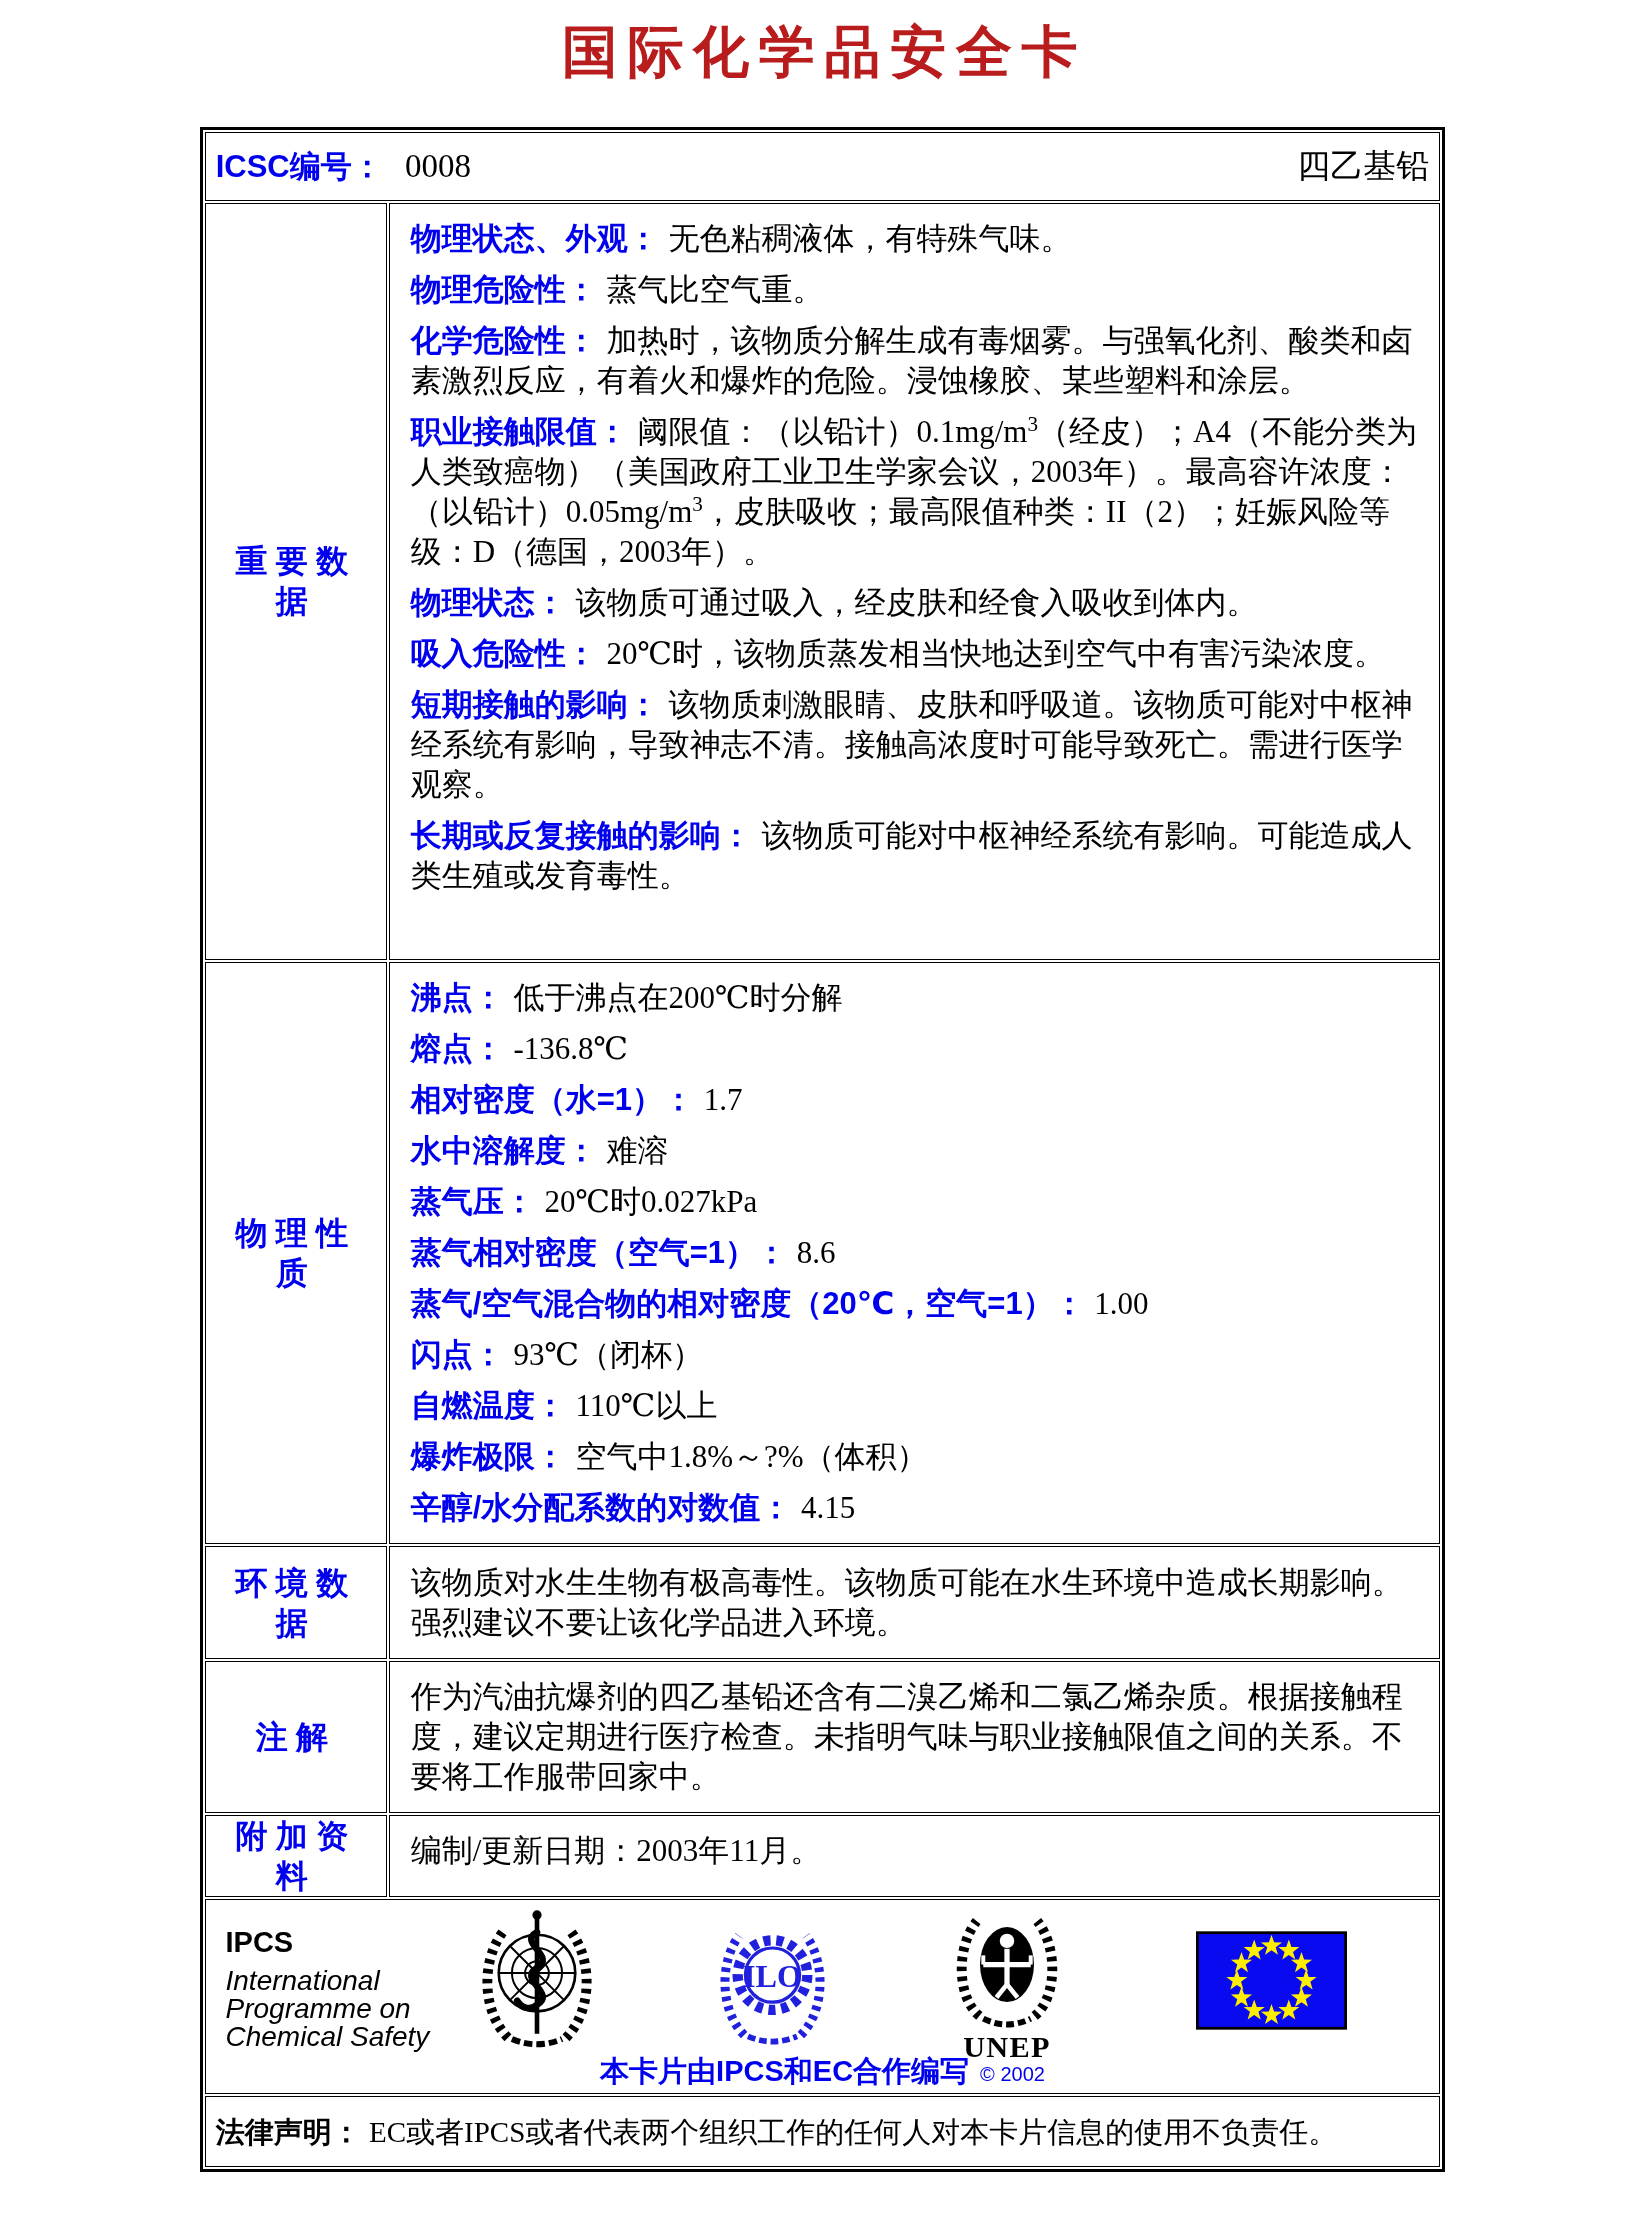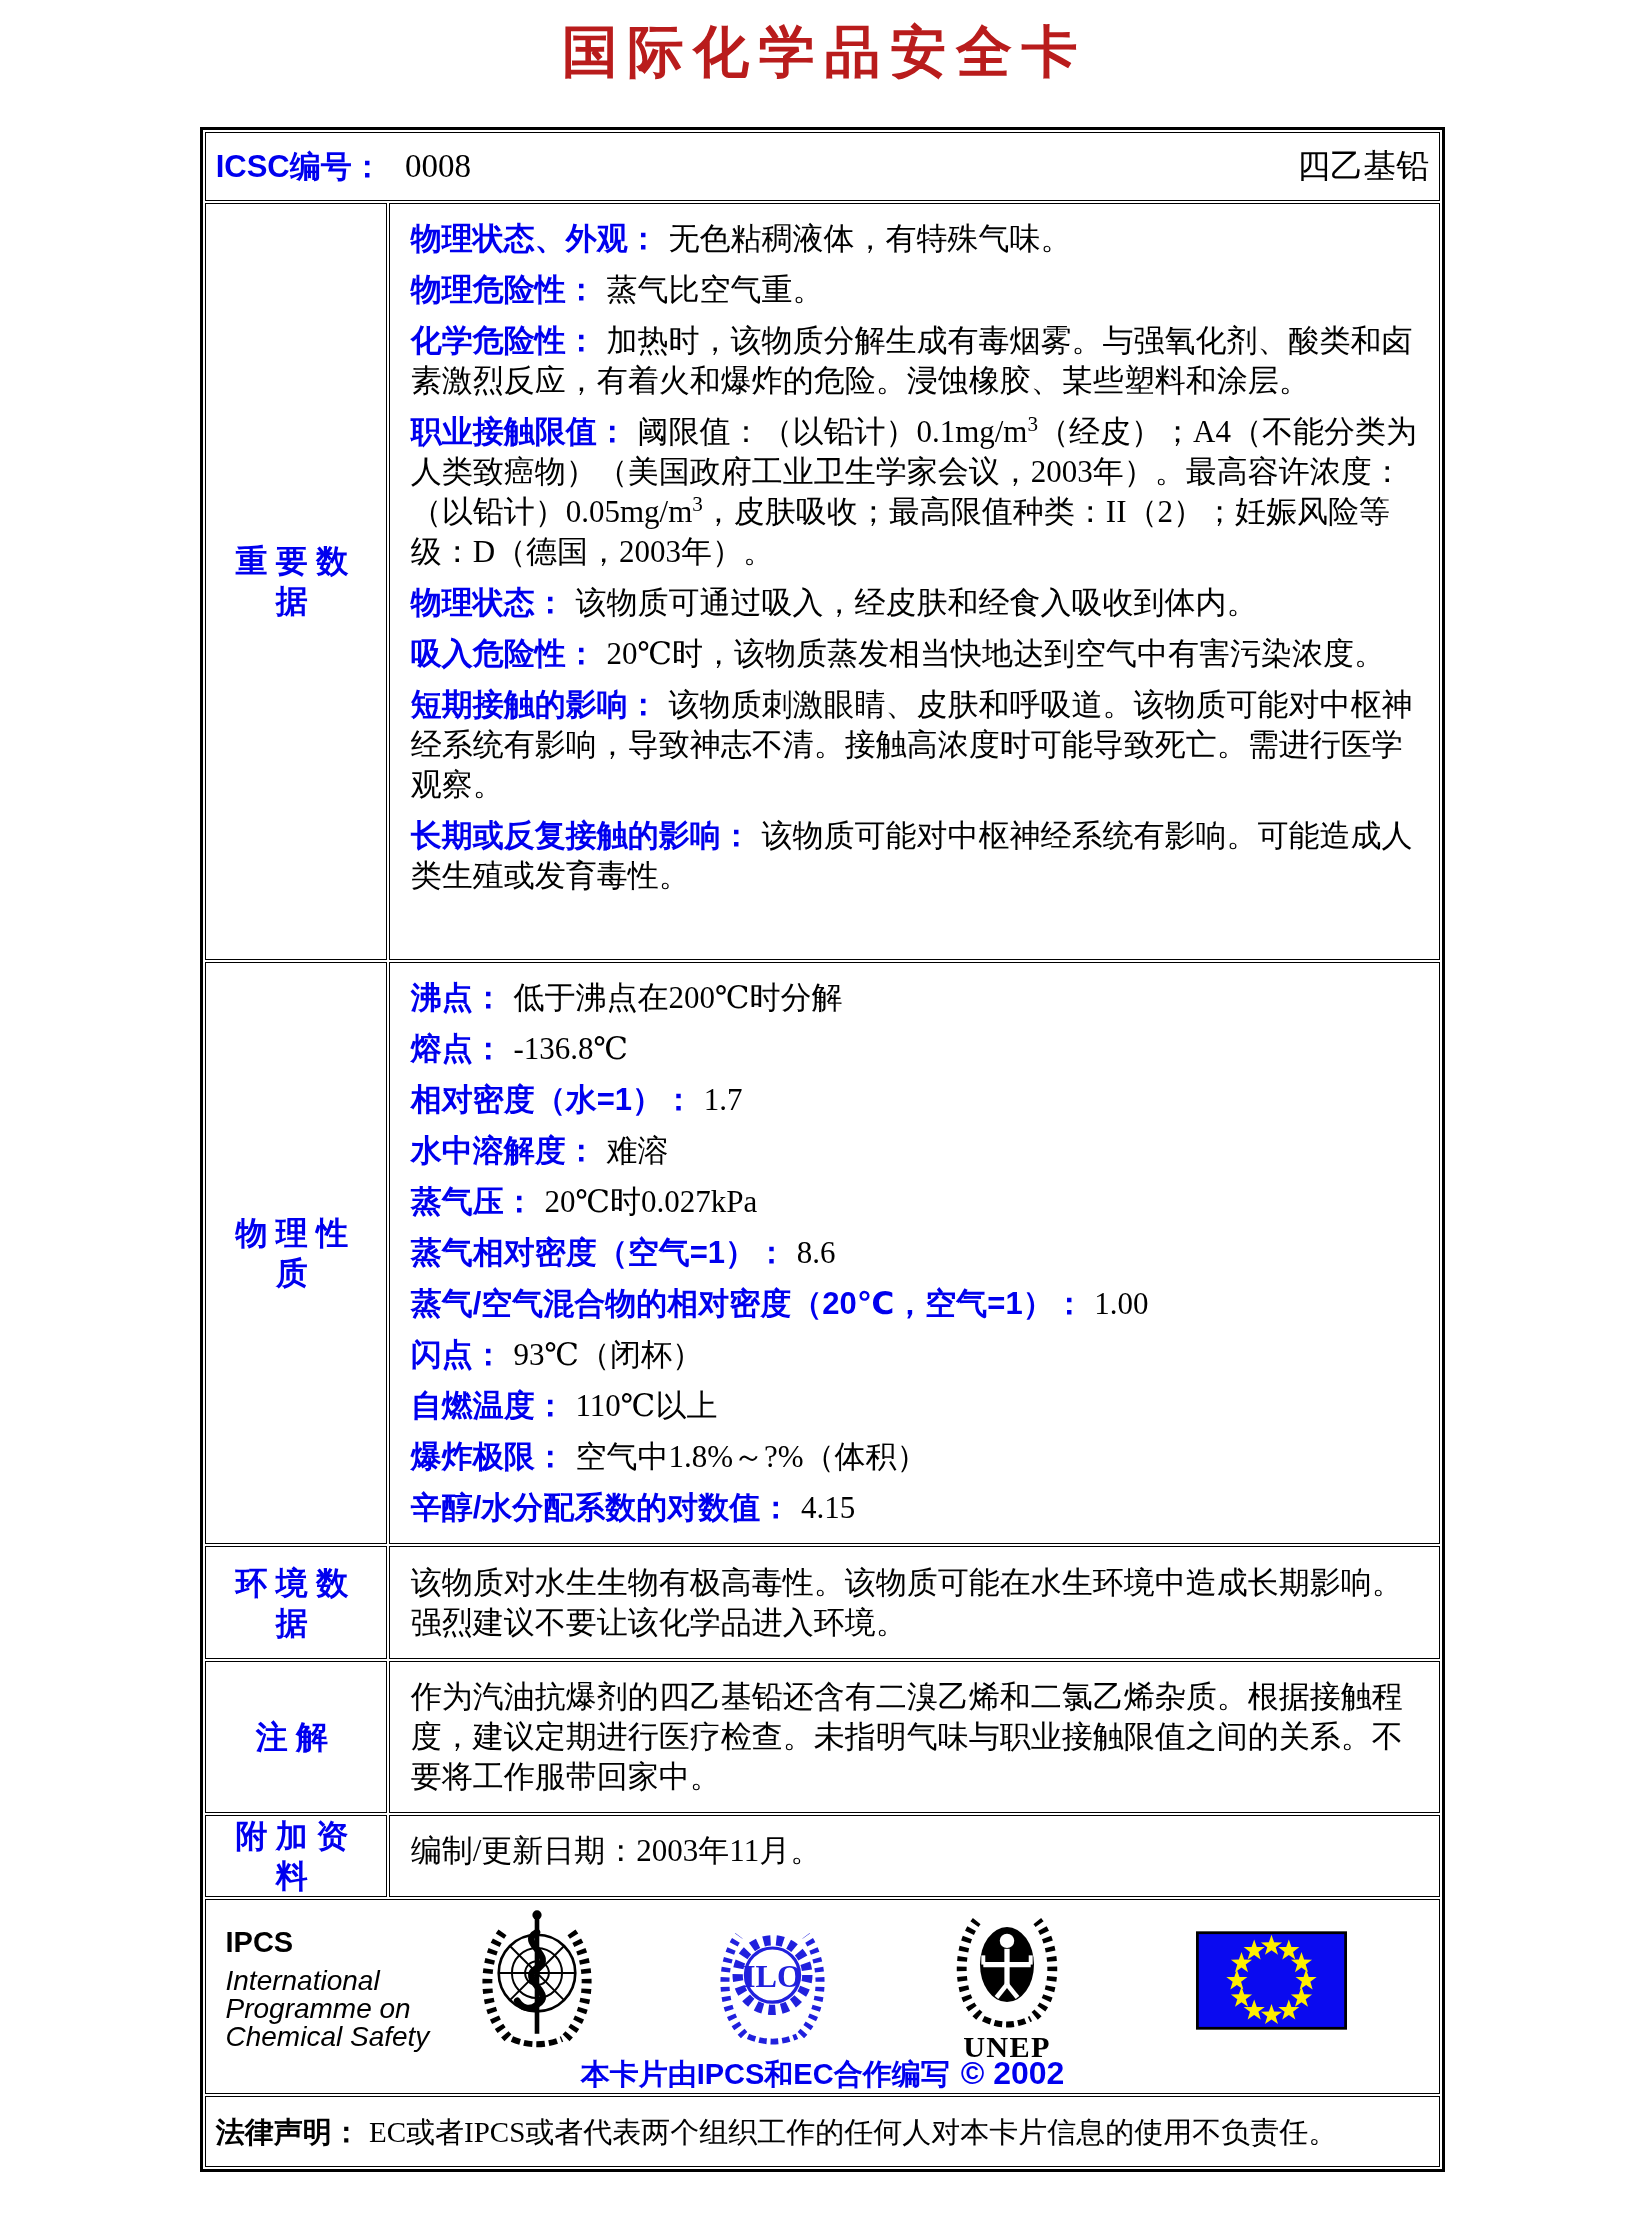--- a/index.html
+++ b/index.html
@@ -32,21 +32,21 @@
   .ipcs-line{font-size:28px;line-height:28px;font-style:italic;}
   .logo{position:absolute;}
   .logo-who{left:265px;top:7px;}
   .logo-ilo{left:502px;top:7px;}
   .logo-unep{left:735px;top:4.2px;}
   .logo-eu{left:990px;top:31px;}
   .credit{position:absolute;left:0;bottom:1.4px;width:100%;text-align:center;
           color:#0000ee;font-family:"Liberation Sans","DejaVu Sans",sans-serif;
           font-size:29px;line-height:36px;}
   .credit-main{font-weight:bold;}
-  .credit-copy{font-weight:bold;font-size:32px;margin-left:11px;}
+  .credit-copy{font-weight:normal;font-size:20px;margin-left:11px;}
   td.legal{height:61px;vertical-align:middle;font-size:29px;}
   .legal-lbl{font-family:"Liberation Sans","DejaVu Sans",sans-serif;font-weight:bold;
              margin-right:8.3px;color:#000;margin-top:8px;}
 </style>
 </head>
 <body>
 
 <div class="page">
 
   <h1 class="title">国际化学品安全卡</h1>

